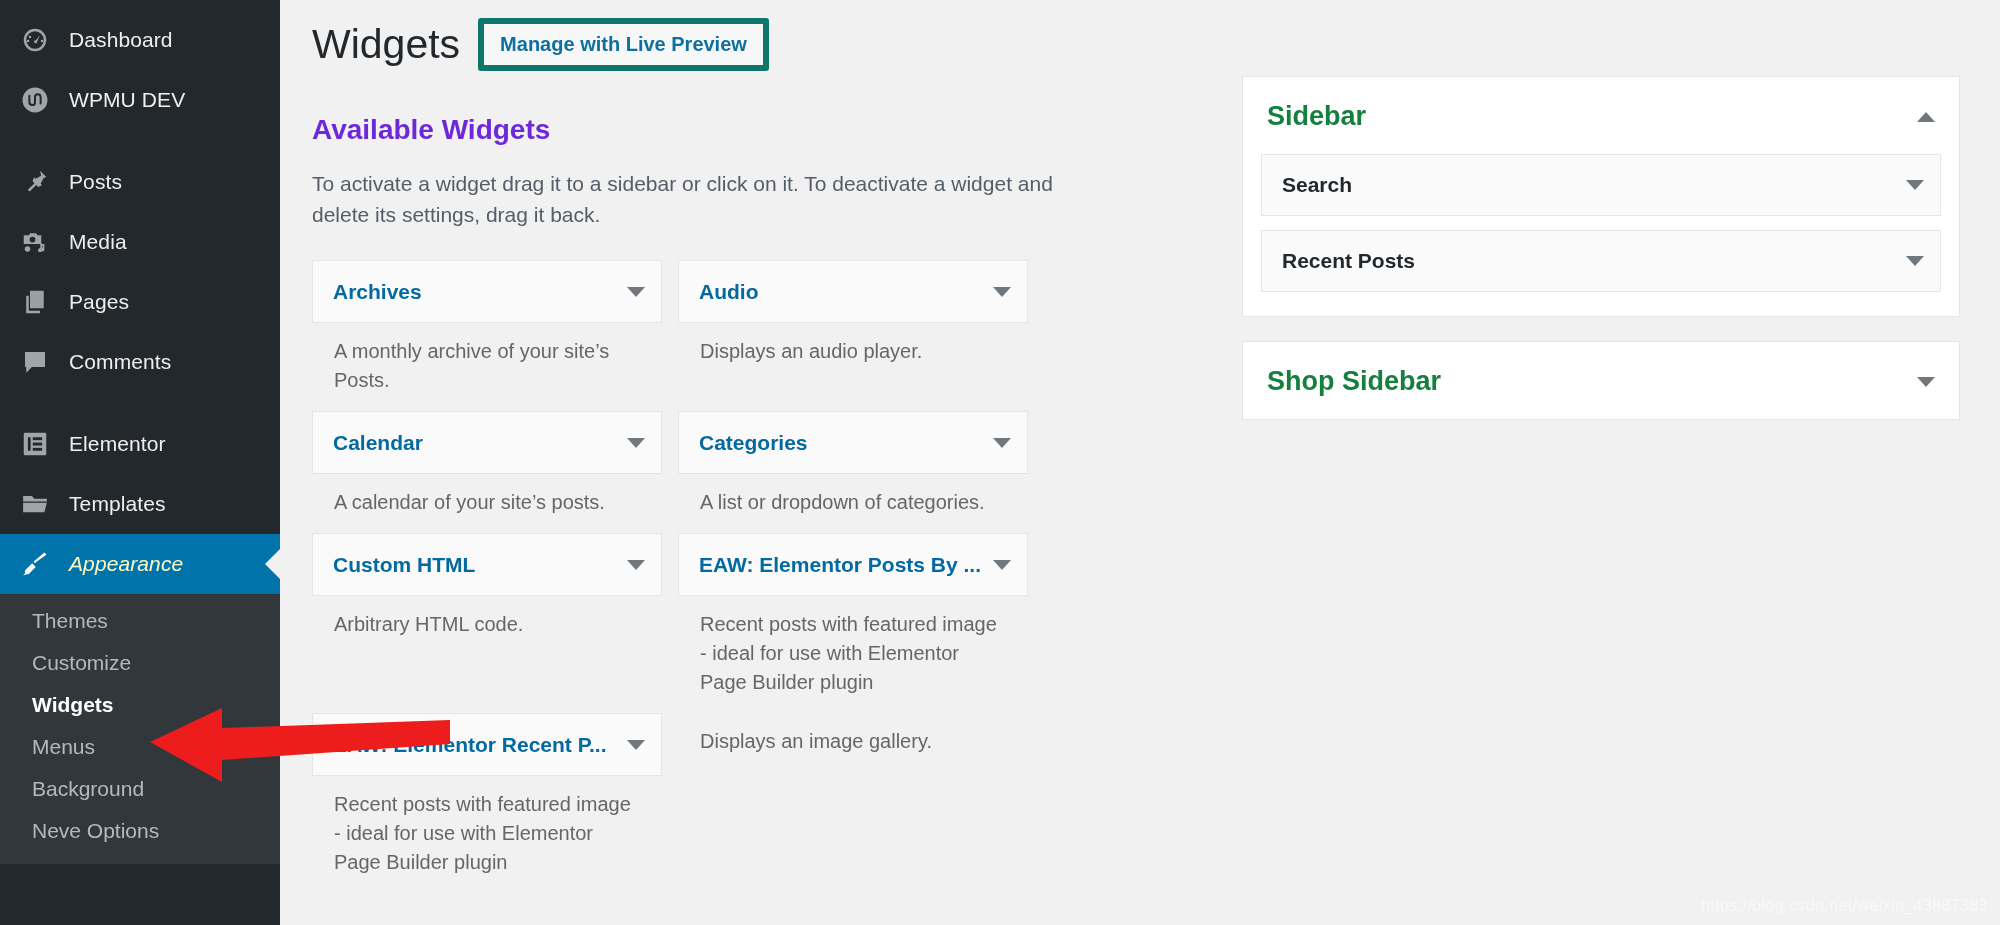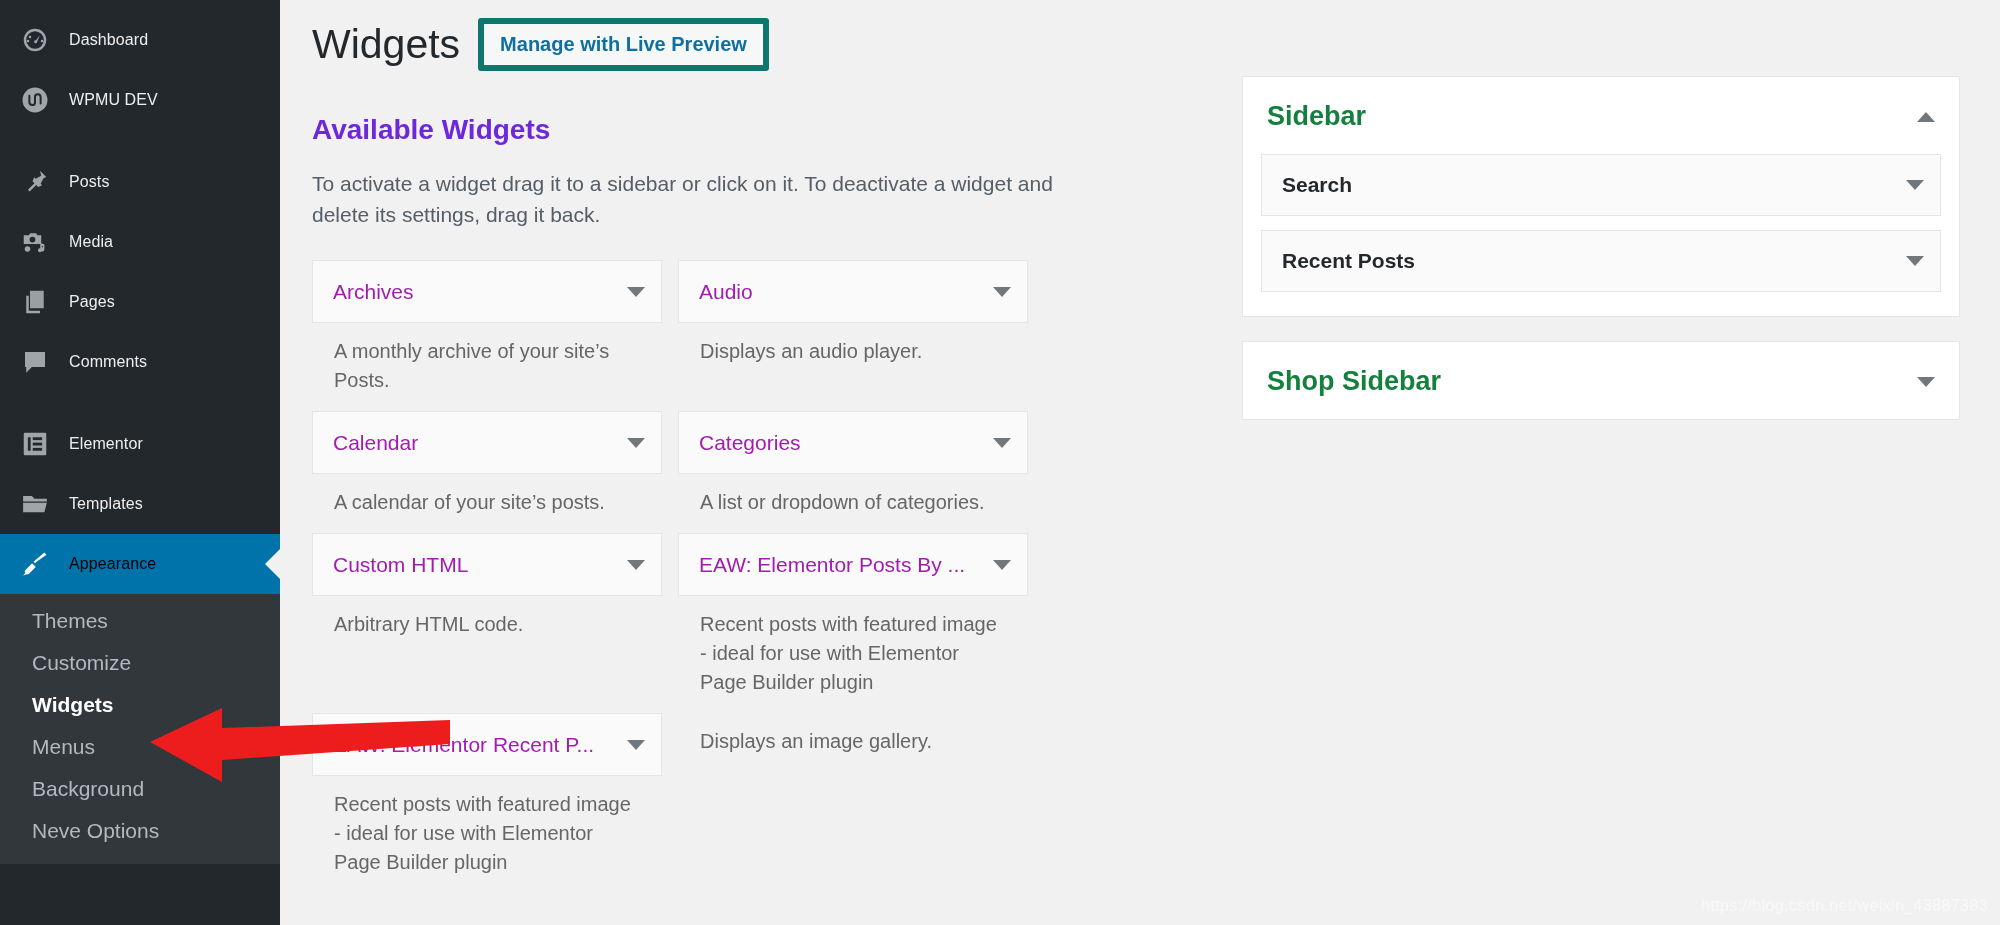--- a/index.html
+++ b/index.html
@@ -21,23 +21,23 @@
   }
   .menu-item {
     display: flex; align-items: center;
     height: 60px;
     padding: 0 14px 0 17px;
     color: #eee;
     font-size: 24px;
     cursor: pointer;
     position: relative;
   }
-  .menu-item .mi-label { font-size: 16px; letter-spacing: .1px; }
+  .menu-item .mi-label { font-size: 21px; letter-spacing: .1px; }
   .menu-item.active {
-    background: #0073aa; color: #000000; font-weight: 400;
+    background: #0073aa; color: #fef9c3; font-weight: 400; font-style: italic;
   }
   .menu-item.active::after {
     content: "";
     position: absolute; right: -1px; top: 50%;
     transform: translateY(-50%);
     border-style: solid;
     border-width: 16px 16px 16px 0;
     border-color: transparent #f1f1f1 transparent transparent;
   }
   .mi-icon {
@@ -107,21 +107,21 @@
   .widget-cell { margin-bottom: 16px; }
   .widget-card {
     background: #fafafa;
     border: 1px solid #e5e5e5;
     height: 63px;
     display: flex; align-items: center; justify-content: space-between;
     padding: 0 16px 0 20px;
     cursor: move;
   }
   .widget-card-title {
-    font-size: 21px; font-weight: normal; color: #a21caf;
+    font-size: 21px; font-weight: bold; color: #0369a1;
     white-space: nowrap; overflow: hidden;
   }
   .caret-down {
     width: 0; height: 0;
     border-left: 9px solid transparent;
     border-right: 9px solid transparent;
     border-top: 10px solid #72777c;
   }
   .caret-up {
     width: 0; height: 0;

